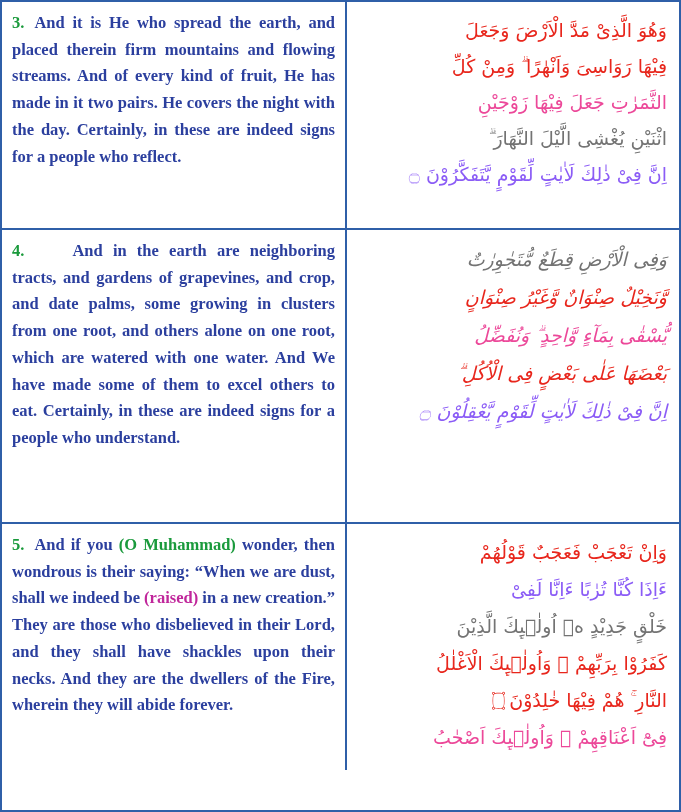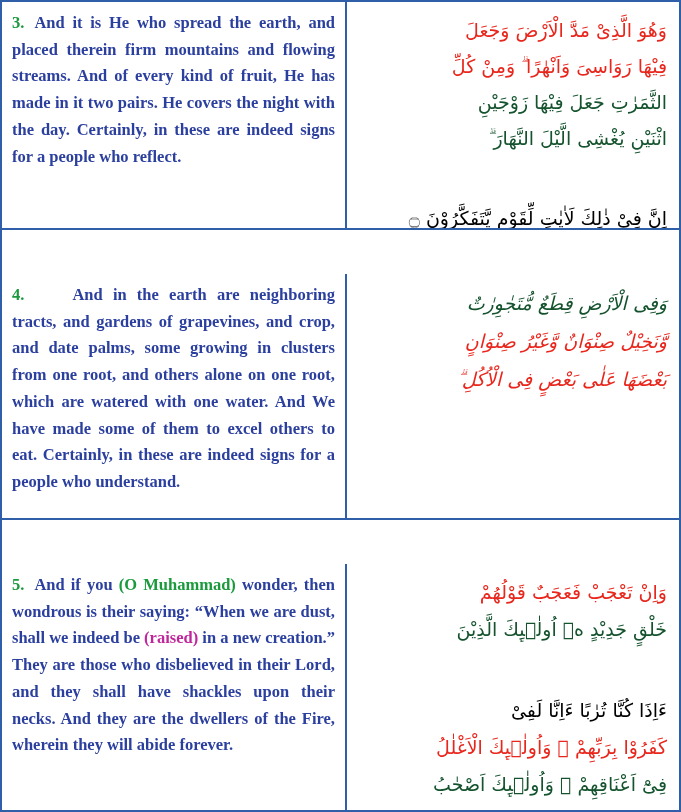--- a/index.html
+++ b/index.html
@@ -23,21 +23,20 @@
   .table {
     display: flex;
     flex-direction: column;
     width: 681px;
     height: 812px;
     box-sizing: border-box;
     border-top: 2px solid #2f5fa8;
     border-bottom: 2px solid #2f5fa8;
     border-left: 2px solid #2f5fa8;
     border-right: 2px solid #2f5fa8;
-    gap: 44px;
   }
   .verse-row {
     display: flex;
     flex-direction: row;
     width: 100%;
     box-sizing: border-box;
     border-bottom: 2px solid #2f5fa8;
   }
   .verse-row:last-child {
     border-bottom: none;
@@ -101,23 +100,23 @@
     direction: rtl;
     unicode-bidi: bidi-override;
     white-space: nowrap;
     text-align: right;
     line-height: 1.9;
     width: 100%;
     margin: 0;
     letter-spacing: 0.5px;
   }
   .a-red { color: #e8261c; }
-  .a-green { color: #14532d; }
-  .a-blue { color: #000000; margin-top: 44px; }
-  .a-magenta { color: #14532d; }
+  .a-green { color: #737373; }
+  .a-blue { color: #8b5cf6; }
+  .a-magenta { color: #ec4899; }
   .row-2 .aline { line-height: 2.0; font-style: italic; }
   .row-3 .aline { line-height: 1.95; text-align: right; }
 </style>
 </head>
 <body>
 
 <div class="page">
   <div class="table">
 
     <div class="verse-row row-1">
@@ -133,32 +132,34 @@
       </div>
     </div>
 
     <div class="verse-row row-2">
       <div class="trans-cell">
         <p class="trans-text"><span class="vnum">4.</span><span class="vnum-gap-wide"></span><span>And in the earth are neighboring tracts, and gardens of grapevines, and crop, and date palms, some growing in clusters from one root, and others alone on one root, which are watered with one water. And We have made some of them to excel others to eat. Certainly, in these are indeed signs for a people who understand.</span></p>
       </div>
       <div class="arabic-cell">
         <p class="aline a-green">وَفِى الْاَرْضِ قِطَعٌ مُّتَجٰوِرٰتٌ</p>
         <p class="aline a-red">وَّنَخِيْلٌ صِنْوَانٌ وَّغَيْرُ صِنْوَانٍ</p>
+        <p class="aline a-magenta">يُّسْقٰى بِمَآءٍ وَّاحِدٍ ۗ وَنُفَضِّلُ</p>
         <p class="aline a-red">بَعْضَهَا عَلٰى بَعْضٍ فِى الْاُكُلِ ۗ</p>
+        <p class="aline a-blue">اِنَّ فِىْ ذٰلِكَ لَاٰيٰتٍ لِّقَوْمٍ يَّعْقِلُوْنَ ۝</p>
       </div>
     </div>
 
     <div class="verse-row row-3">
       <div class="trans-cell">
         <p class="trans-text"><span class="vnum">5.</span><span class="vnum-gap"></span><span>And if you </span><span class="hl-green">(O Muhammad)</span><span> wonder, then wondrous is their saying:  “When we are dust, shall we indeed be </span><span class="hl-magenta">(raised)</span><span> in a new creation.” They are those who disbelieved in their Lord, and they shall have shackles upon their necks. And they are the dwellers of the Fire, wherein they will abide forever.</span></p>
       </div>
       <div class="arabic-cell">
         <p class="aline a-red">وَاِنْ تَعْجَبْ فَعَجَبٌ قَوْلُهُمْ</p>
+        <p class="aline a-blue">ءَاِذَا كُنَّا تُرٰبًا ءَاِنَّا لَفِىْ</p>
         <p class="aline a-green">خَلْقٍ جَدِيْدٍ ەۗ اُولٰۤىِٕكَ الَّذِيْنَ</p>
-        <p class="aline a-blue">ءَاِذَا كُنَّا تُرٰبًا ءَاِنَّا لَفِىْ</p>
         <p class="aline a-red">كَفَرُوْا بِرَبِّهِمْ ۚ وَاُولٰۤىِٕكَ الْاَغْلٰلُ</p>
+        <p class="aline a-red">النَّارِ ۚ هُمْ فِيْهَا خٰلِدُوْنَ ۝</p>
         <p class="aline a-magenta">فِىْٓ اَعْنَاقِهِمْ ۚ وَاُولٰۤىِٕكَ اَصْحٰبُ</p>
-        <p class="aline a-red">النَّارِ ۚ هُمْ فِيْهَا خٰلِدُوْنَ ۝</p>
       </div>
     </div>
 
   </div>
 </div>
 
 </body></html>

